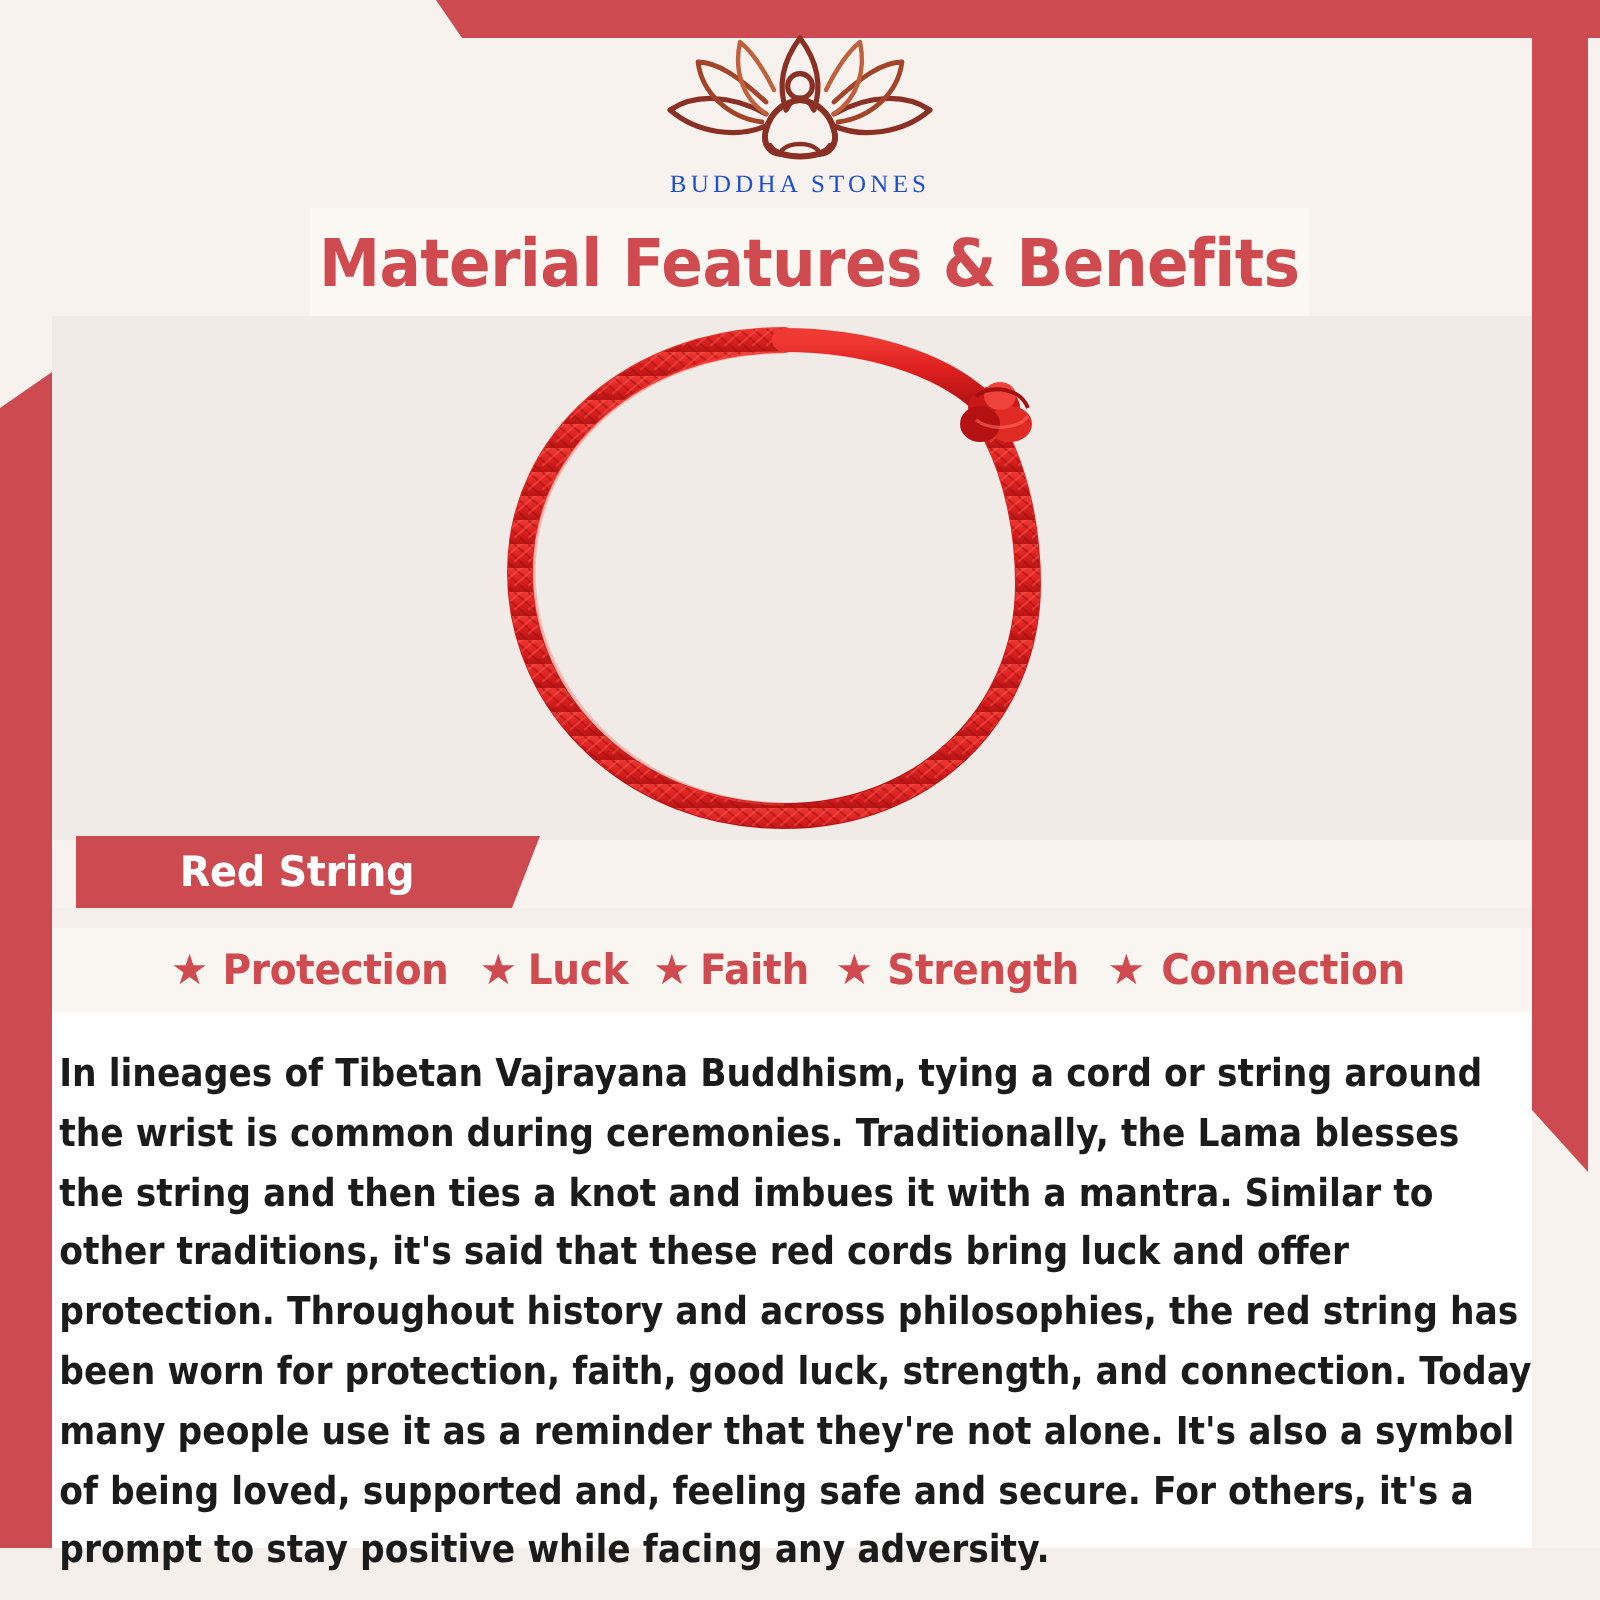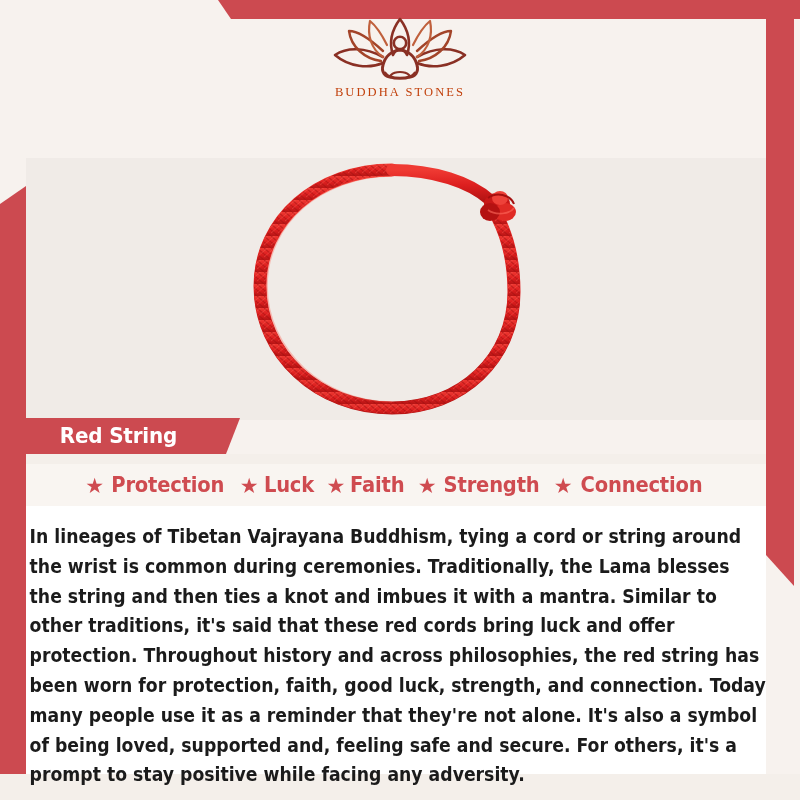--- a/index.html
+++ b/index.html
@@ -63,21 +63,21 @@
     flex-direction: column;
     align-items: center;
     padding-bottom: 4px;
   }
   .logo-mark { width: 150px; height: 66px; display: block; }
   .logo-word {
     margin-top: 2px;
     font-family: "Liberation Serif", serif;
     font-size: 12.5px;
     letter-spacing: 2.1px;
-    color: #c2410c;
+    color: #1d4ed8;
     white-space: nowrap;
   }
 
   
   .title-band {
     position: absolute;
     left: 155px; top: 104px;
     width: 500px; height: 54px;
     background: #fbf7f3;
     display: flex;
@@ -104,21 +104,21 @@
   }
   .bracelet-svg {
     position: absolute;
     left: 196px; top: -6px;
     width: 340px; height: 280px;
   }
 
   
   .ribbon {
     position: absolute;
-    left: 8px; top: 418px;
+    left: 38px; top: 418px;
     width: 232px; height: 36px;
     background: #cc4a50;
     clip-path: polygon(0 0, 232px 0, 218px 36px, 0 36px);
     display: flex;
     align-items: center;
   }
   .ribbon-label {
     padding-left: 50px;
     color: #ffffff;
     font-family: "DejaVu Sans", sans-serif;
@@ -224,20 +224,23 @@
           <path d="M75 33 C84 34 90 40 92 48 C94 55 90 60 84 60" stroke="#8a3024" stroke-width="3"></path>
 
           <path d="M60 56 C64 63 86 63 90 56" stroke="#8a3024" stroke-width="3"></path>
           <path d="M66 58 C70 54 80 54 84 58" stroke="#8a3024" stroke-width="2.2"></path>
         </g>
       </svg>
       <div class="logo-word">BUDDHA STONES</div>
     </div>
   </div>
 
+  <div class="title-band">
+    <div class="title-text">Material Features &amp; Benefits</div>
+  </div>
 
   <div class="photo-area">
     <svg class="bracelet-svg" viewBox="0 0 340 280">
       <defs>
         <linearGradient id="cordShade" x1="0" y1="0" x2="0" y2="1">
           <stop offset="0%" stop-color="#ef3a33"></stop>
           <stop offset="50%" stop-color="#dd1f1f"></stop>
           <stop offset="100%" stop-color="#b51414"></stop>
         </linearGradient>
         <pattern id="braid" width="7" height="12" patternUnits="userSpaceOnUse" patternTransform="rotate(0)">

